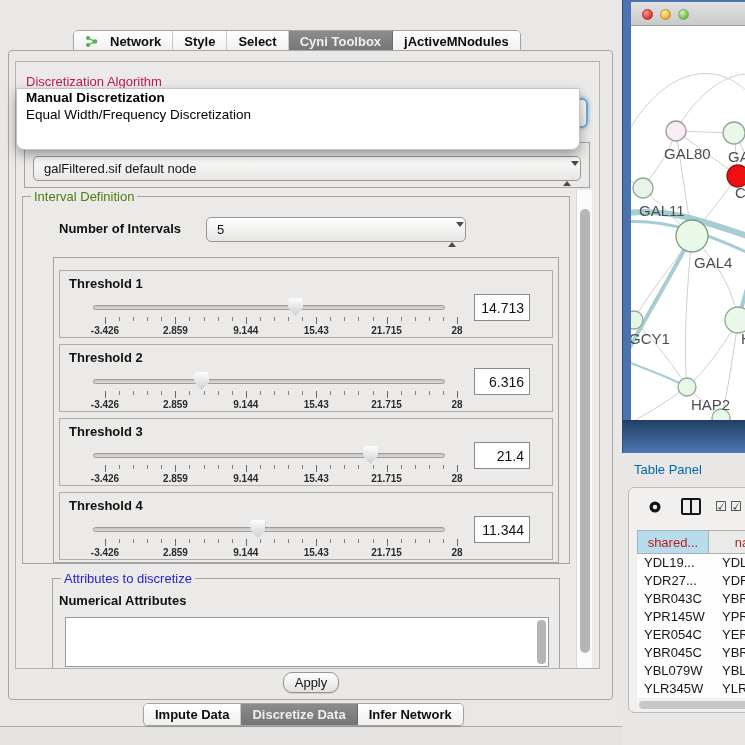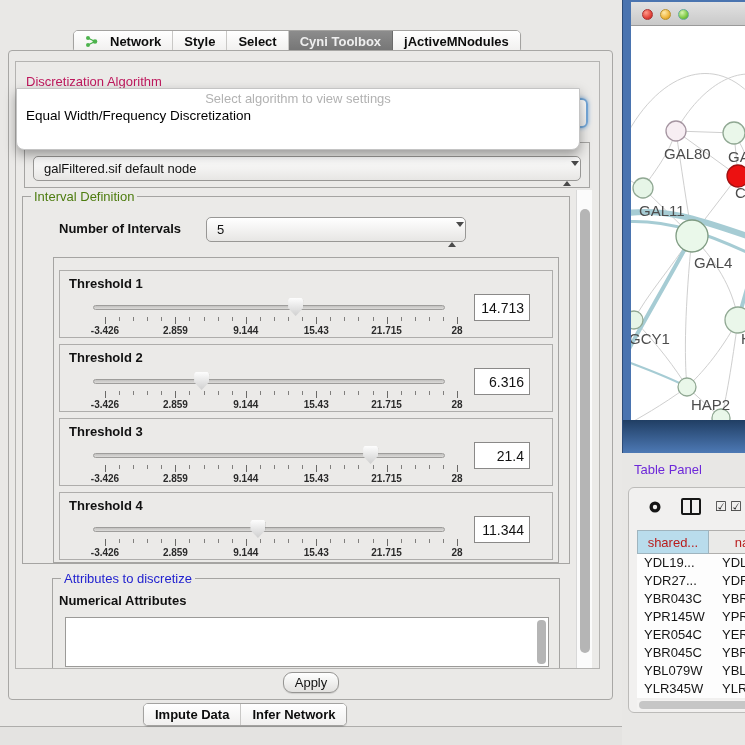--- a/index.html
+++ b/index.html
@@ -73,21 +73,21 @@
   .net-frame .bottom-fade { position:absolute; left:0; top:420px; width:123px; height:33px; background:linear-gradient(#203e63,#4d79b5); }
   .net-titlebar { position:absolute; left:8px; top:2px; width:115px; height:24px; background:linear-gradient(#e2e2e2,#c9c9c9); border-bottom:1px solid #9a9a9a; }
   .light { position:absolute; top:7px; width:11px; height:11px; border-radius:50%; }
   .light.red { left:11px; background:radial-gradient(circle at 35% 30%, #ff9a8a, #e3443a 60%, #b01e1e); border:1px solid #a33; }
   .light.yellow { left:29px; background:radial-gradient(circle at 35% 30%, #ffe9a8, #f0b73e 60%, #c58a14); border:1px solid #b8912e; }
   .light.green { left:47px; background:radial-gradient(circle at 35% 30%, #d6f5b0, #7cc944 60%, #4f9a1d); border:1px solid #6a9; }
   .net-canvas { position:absolute; left:8px; top:26px; width:115px; height:394px; background:#fff; overflow:hidden; }
 
   
   .tp-region { position:absolute; left:622px; top:453px; width:123px; height:292px; background:#e8e7e5; }
-  .tp-title { position:absolute; left:12px; top:9px; font-size:13px; color:#6d28d9; }
+  .tp-title { position:absolute; left:12px; top:9px; font-size:13px; color:#0369a1; }
   .tp-panel { position:absolute; left:6px; top:34px; width:130px; height:226px; background:#f1f0ef; border:1px solid #bcbbb9; border-radius:6px; }
   .tp-toolbar { position:absolute; left:0; top:0; width:100%; height:40px; }
   .tp-gear { position:absolute; left:16px; top:9px; }
   .tp-split { position:absolute; left:52px; top:10px; width:20px; height:17px; border:2px solid #161616; border-radius:2px; }
   .tp-split::after { content:""; position:absolute; left:7px; top:0; width:2px; height:13px; background:#161616; }
   .tp-check { position:absolute; top:11px; font-size:13px; color:#1c1c1c; }
   .table { position:absolute; left:8px; top:42px; width:130px; }
   .thead { display:flex; height:24px; }
   .th { font-size:13px; color:#b91c1c; text-align:center; line-height:24px; border:1px solid #9fb4be; }
   .th.c0 { width:76px; background:#b9dcec; }
@@ -132,21 +132,21 @@
         </div>
     </div>
 
     <div class="panel">
       <div class="inner">
 
         <div class="algo-label">Discretization Algorithm</div>
         <div class="combo-behind"></div>
 
         <div class="overlay">
-          <div class="opt-ph">Select algorithm to view settings</div>
+          <div class="opt b">Manual Discretization</div>
           <div class="opt">Equal Width/Frequency Discretization</div>
         </div>
 
         <div class="group" style="left:8px; top:80px; width:566px; height:46px;">
           <span class="group-title gt-dark">Table Data</span>
           <div class="combo" style="left:8px; top:13px; width:548px;">
             <span>galFiltered.sif default node</span>
             <span class="stepper"><span class="up"></span><span class="dn"></span></span>
           </div>
         </div>
@@ -351,20 +351,23 @@
             <div class="thumb"></div>
           </div>
       </div>
 
       <div class="apply-btn">Apply</div>
     </div>
 
     <div class="tabbar bottom-tabs">
       <div class="tab">
           <span>Impute Data</span>
+        </div>
+      <div class="tab sel">
+          <span>Discretize Data</span>
         </div>
       <div class="tab">
           <span>Infer Network</span>
         </div>
     </div>
   </div>
 
   <div class="net-frame">
     <div class="net-titlebar">
       <span class="light red"></span>

